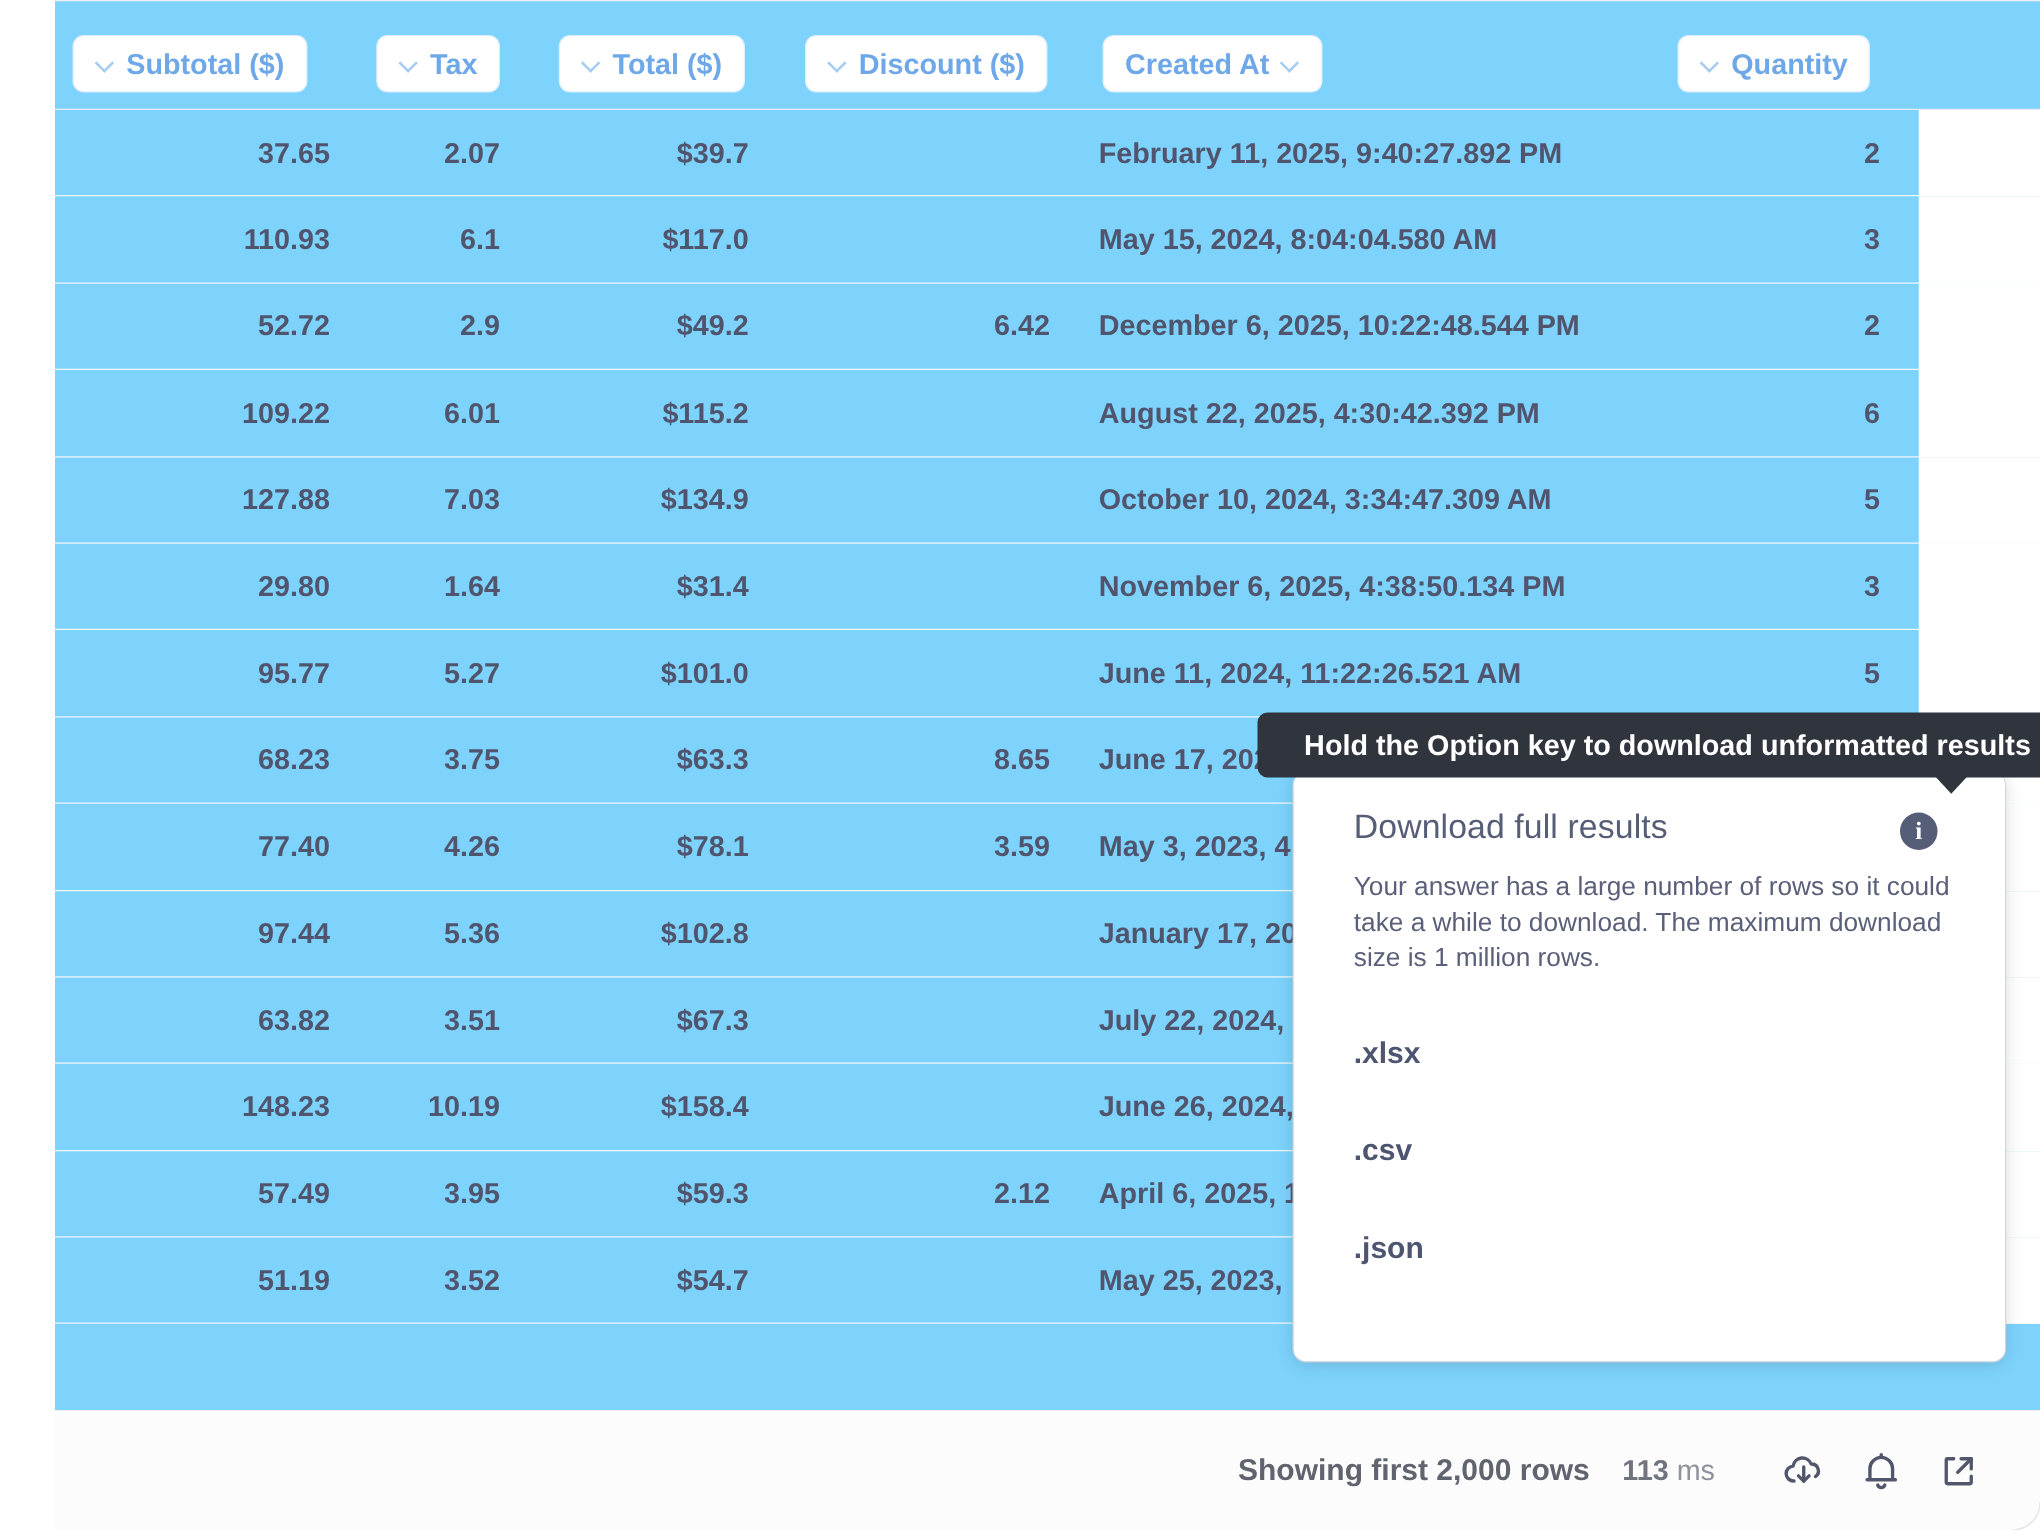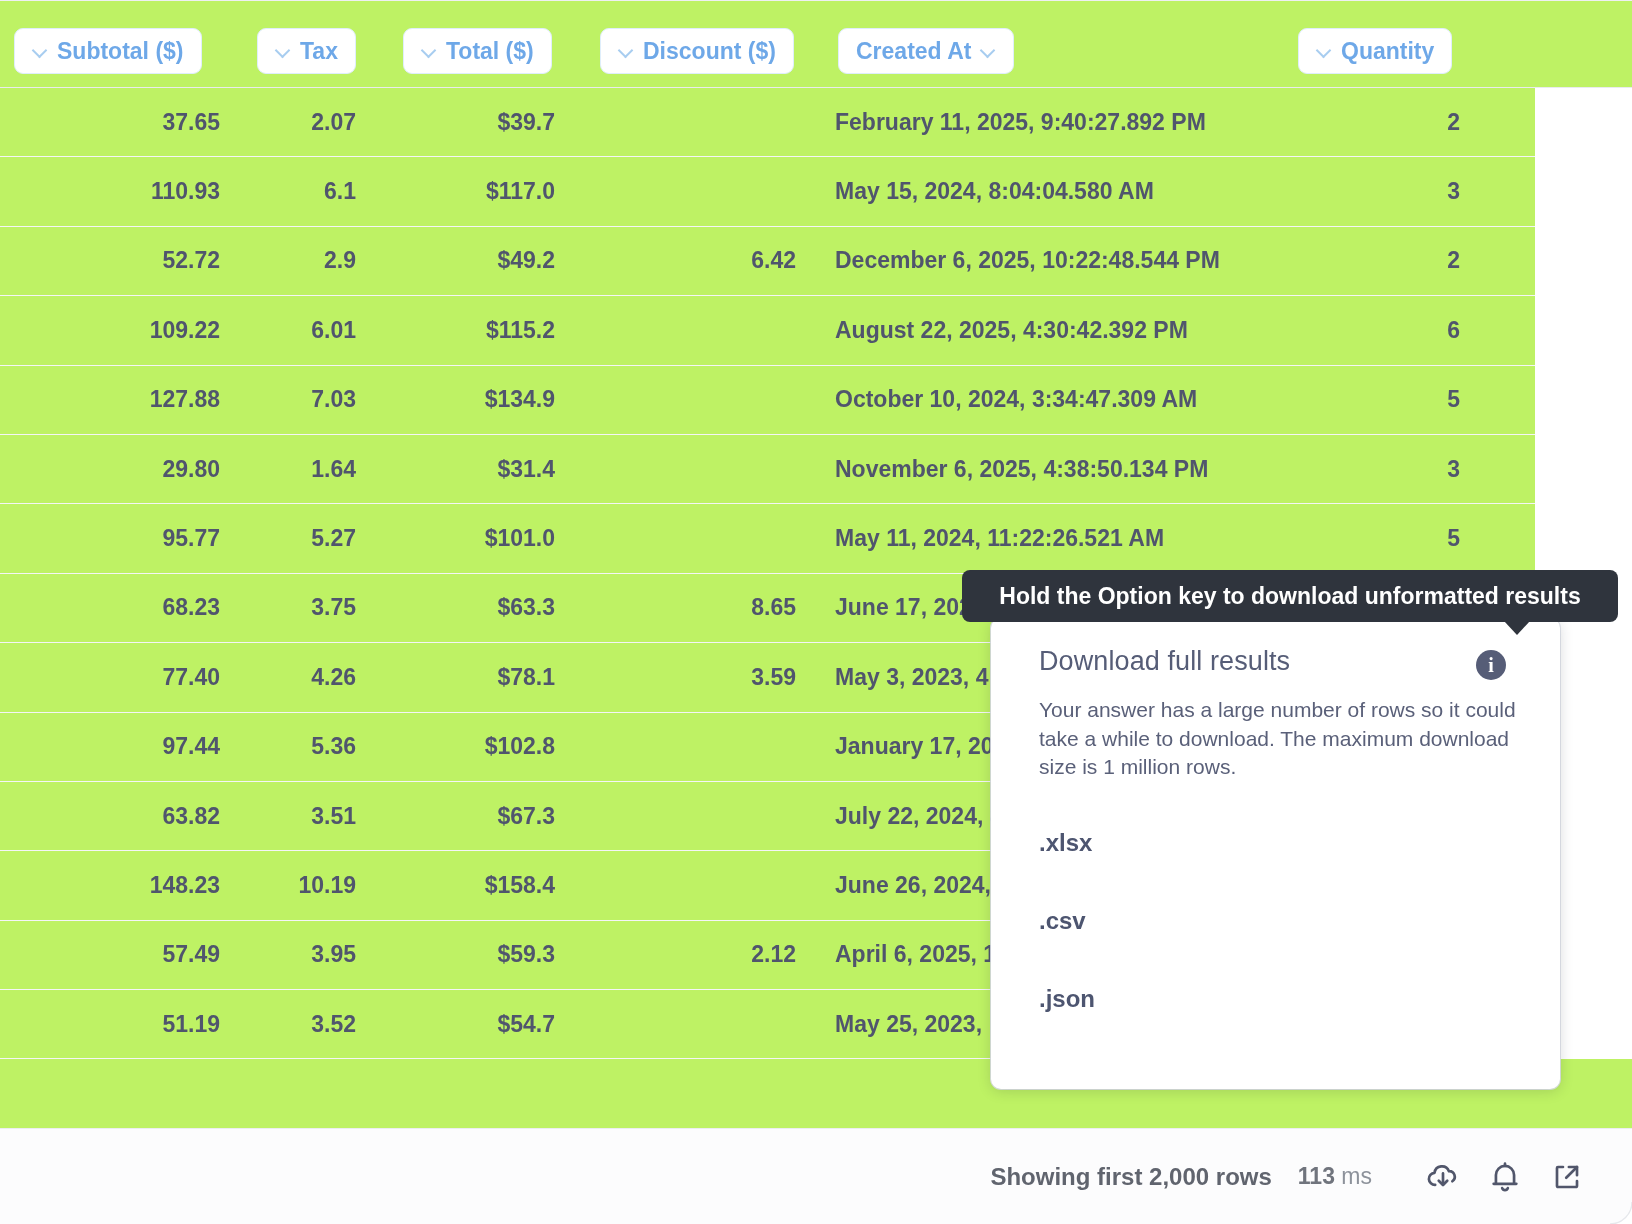--- a/index.html
+++ b/index.html
@@ -12,24 +12,25 @@
     height: 1224px;
     font-family: "Liberation Sans", sans-serif;
     color: #4a5568;
     overflow: hidden;
     position: relative;
   }
 
   #app {
     position: absolute;
     inset: 0;
-    background: #bef264;
+    background: #7dd3fc;
     display: flex;
     flex-direction: column;
     overflow: hidden;
+    margin-left: 44px;
   }
 
   
   .table-header {
     position: relative;
     height: 88px;
     flex: 0 0 88px;
     border-top: 1px solid #eef0f2;
     border-bottom: 1px solid #e9ebee;
     box-sizing: border-box;
@@ -350,21 +351,21 @@
       <div class="cell num c-discount"></div>
       <div class="cell txt c-created">November 6, 2025, 4:38:50.134 PM</div>
       <div class="cell num c-quantity">3</div>
     </div>
 
     <div class="row">
       <div class="cell num c-subtotal">95.77</div>
       <div class="cell num c-tax">5.27</div>
       <div class="cell num c-total">$101.0</div>
       <div class="cell num c-discount"></div>
-      <div class="cell txt c-created">May 11, 2024, 11:22:26.521 AM</div>
+      <div class="cell txt c-created">June 11, 2024, 11:22:26.521 AM</div>
       <div class="cell num c-quantity">5</div>
     </div>
 
     <div class="row">
       <div class="cell num c-subtotal">68.23</div>
       <div class="cell num c-tax">3.75</div>
       <div class="cell num c-total">$63.3</div>
       <div class="cell num c-discount">8.65</div>
       <div class="cell txt c-created">June 17, 2023,</div>
       <div class="cell num c-quantity"></div>

